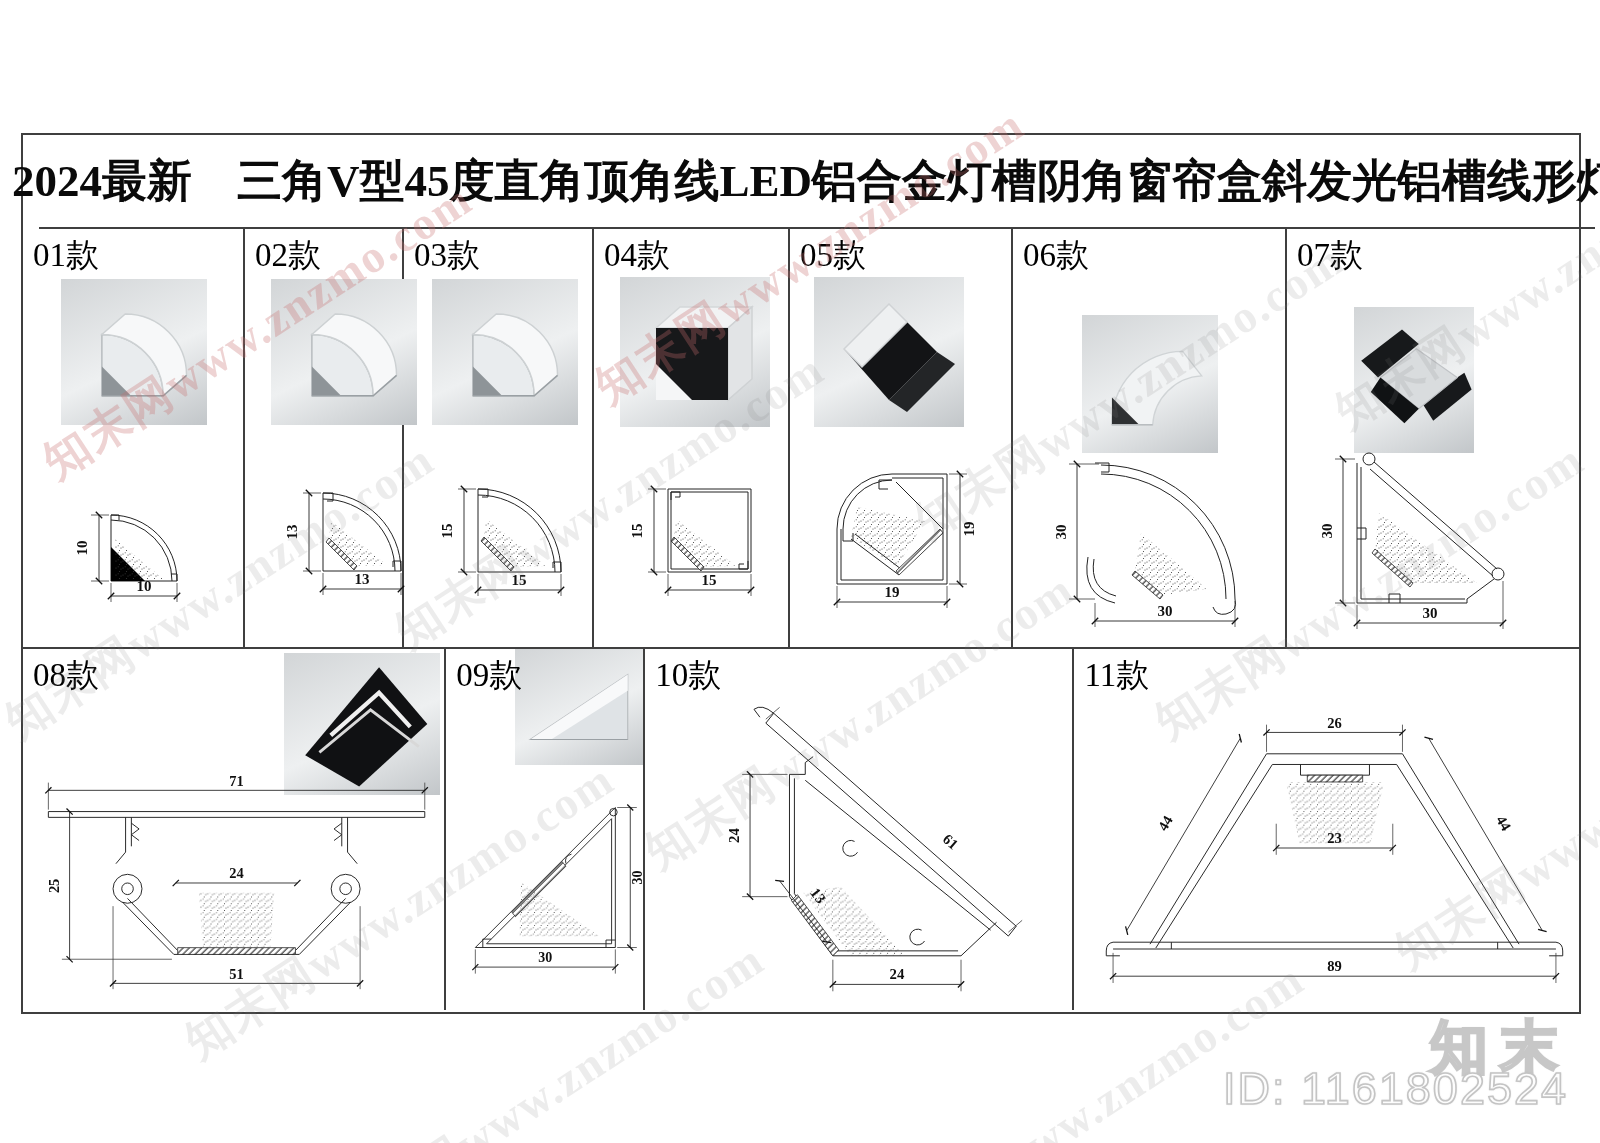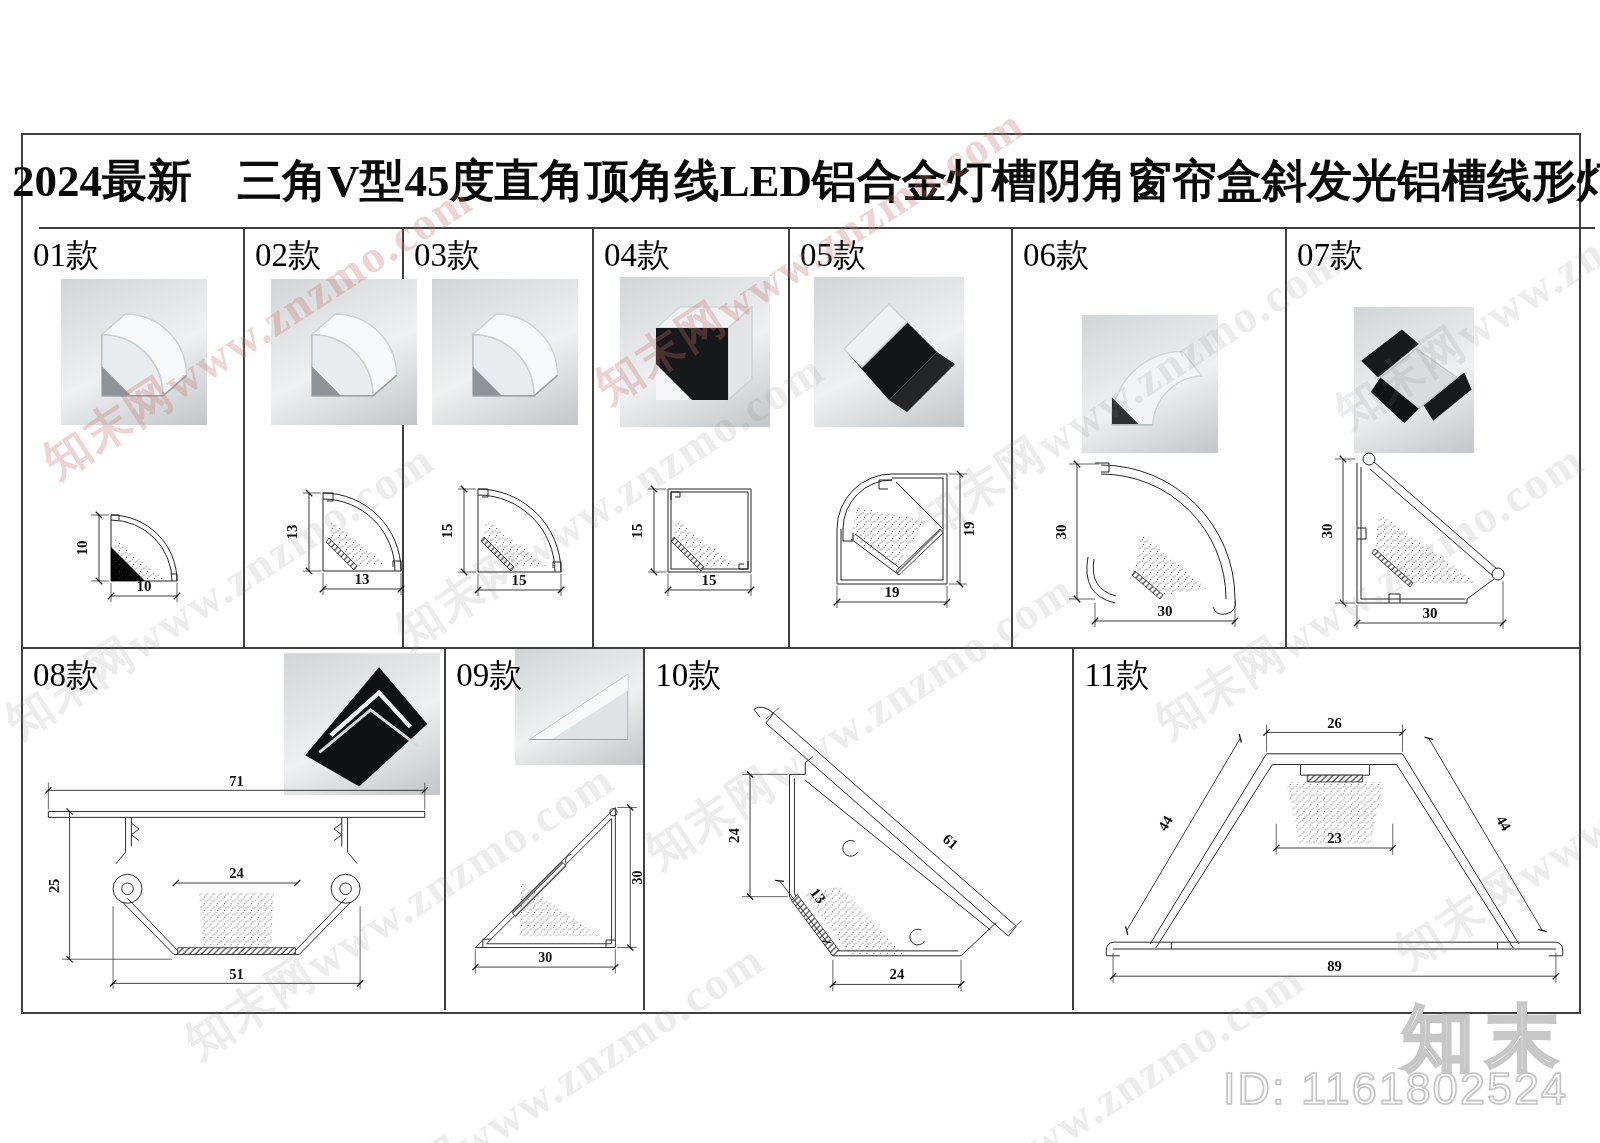--- a/index.html
+++ b/index.html
@@ -25,21 +25,21 @@
   .dwg .thin{stroke:#3a3a3a;stroke-width:0.8;fill:none;}
   .dwg .dim{stroke:#232323;stroke-width:0.9;fill:none;marker-start:url(#tk);marker-end:url(#tk);}
   .dwg text{font:700 15px "Liberation Serif",serif;fill:#101010;}
   .sp{fill:url(#sp);stroke:none;}
   .hat{fill:url(#hat);stroke:#232323;stroke-width:0.8;}
   
   .wm{position:absolute;font-weight:700;font-size:46px;letter-spacing:2px;white-space:nowrap;
       transform:rotate(-33deg);pointer-events:none;z-index:4;}
   .wm.gray{color:rgba(128,128,128,0.15);}
   .wm.pink{color:rgba(198,108,108,0.30);}
-  .logo{position:absolute;right:30px;bottom:56px;font-size:72px;font-weight:700;color:#fdfdfd;
+  .logo{position:absolute;right:30px;bottom:56px;font-size:58px;font-weight:700;color:#fdfdfd;
         -webkit-text-stroke:2.5px #c7c7c7;text-shadow:0 0 2px rgba(185,185,185,.85);letter-spacing:12px;z-index:5;}
   .sheet-id{position:absolute;right:32px;bottom:28px;font-size:45px;font-weight:400;color:#fdfdfd;
         -webkit-text-stroke:1.6px #c4c4c4;text-shadow:0 0 2px rgba(185,185,185,.85);
         font-family:"Liberation Sans",sans-serif;letter-spacing:2px;z-index:5;}
 </style>
 </head>
 <body>
 
 <svg width="0" height="0" style="position:absolute">
   <defs>

